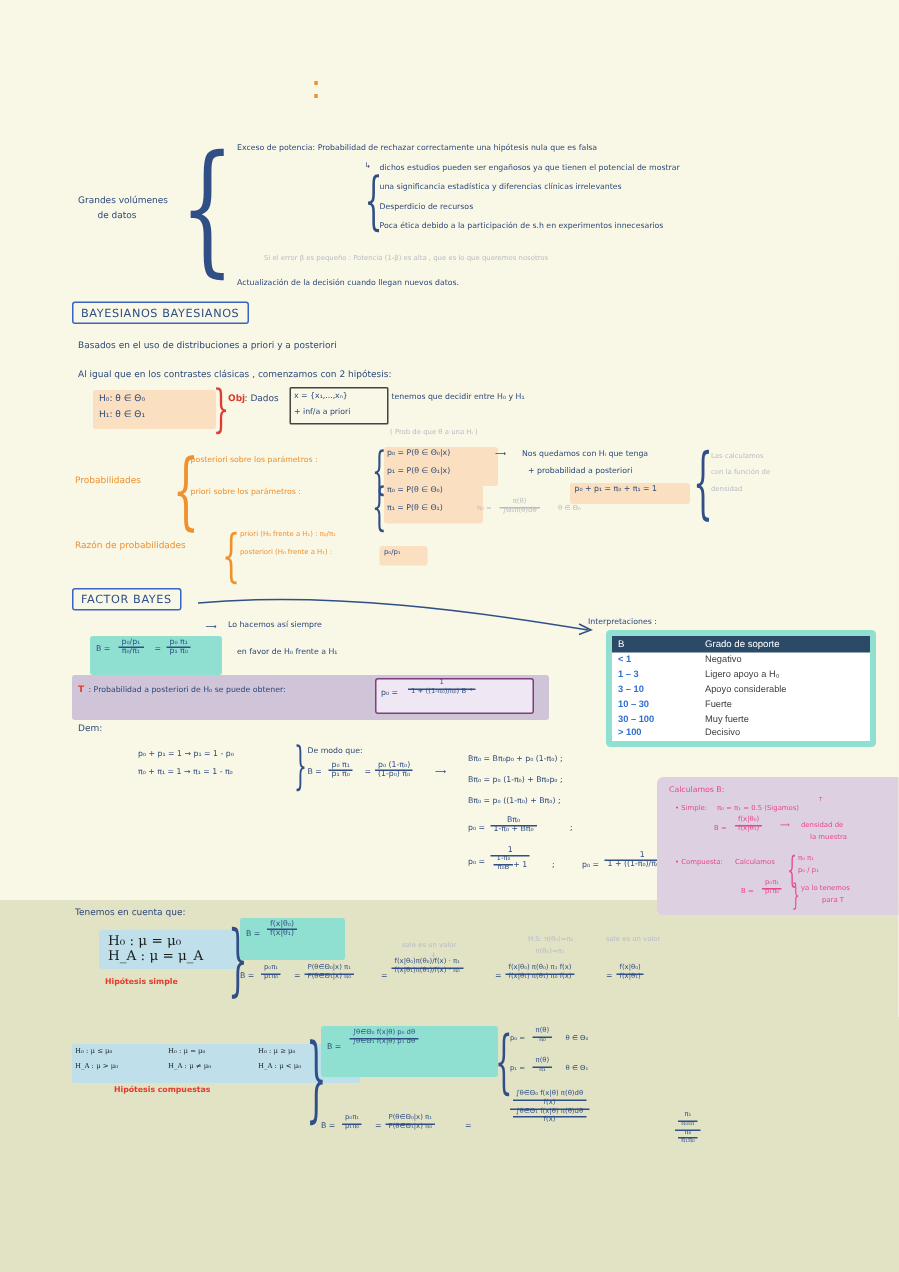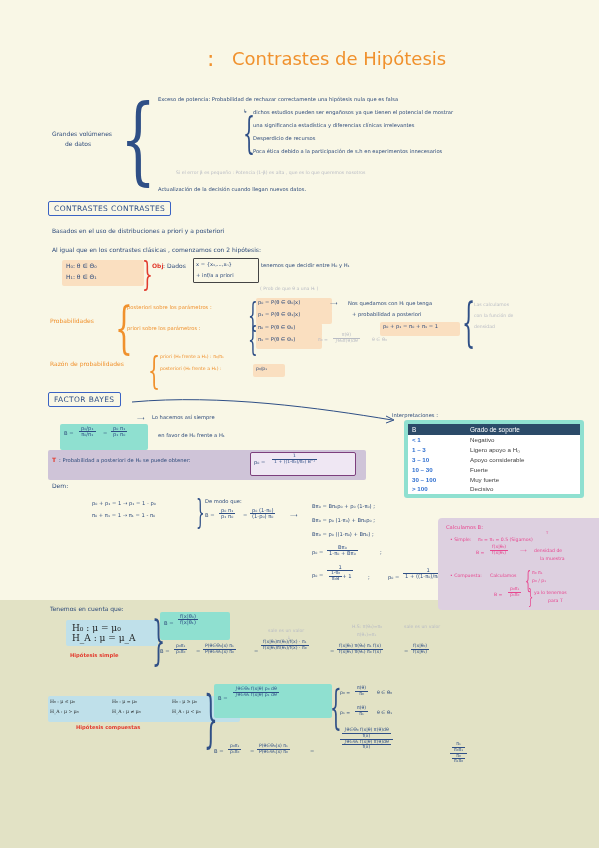--- a/index.html
+++ b/index.html
@@ -65,41 +65,40 @@
   .curve{position:absolute;}
 </style>
 </head>
 <body>
 
 <div class="page">
   <div class="band-top"></div>
   <div class="band-bottom"></div>
 
   <div style="position:absolute;left:207px;top:46px;font-size:22px;color:#f0912d;">:</div>
-  <div class="title-sub">Contrastes de Hipótesis</div>
 
   <div class="ink sm" style="left:52px;top:130px;">Grandes volúmenes</div>
   <div class="ink sm" style="left:65px;top:140px;">de datos</div>
 
   <div class="brace" style="left:120px;top:92px;font-size:95px;transform:scaleX(.6);transform-origin:left top;">{</div>
 
   <div class="ink xs" style="left:158px;top:96px;">Exceso de potencia: Probabilidad de rechazar correctamente una hipótesis nula que es falsa</div>
   <div class="ink xs" style="left:243px;top:108px;">↳</div>
   <div class="ink xs" style="left:253px;top:109px;">dichos estudios pueden ser engañosos ya que tienen el potencial de mostrar</div>
 
   <div class="brace" style="left:243px;top:113px;font-size:42px;transform:scaleX(.45);transform-origin:left top;">{</div>
 
   <div class="ink xs" style="left:253px;top:122px;">una significancia estadística y diferencias clínicas irrelevantes</div>
   <div class="ink xs" style="left:253px;top:135px;">Desperdicio de recursos</div>
   <div class="ink xs" style="left:253px;top:148px;">Poca ética debido a la participación de s.h en experimentos innecesarios</div>
 
   <div class="ink tiny grey" style="left:176px;top:170px;">Si el error β es pequeño : Potencia (1-β) es alta , que es lo que queremos nosotros</div>
   <div class="ink xs" style="left:158px;top:186px;">Actualización de la decisión cuando llegan nuevos datos.</div>
 
-  <div class="hbox" style="left:48px;top:201px;">CONTRASTES CONTRASTES</div>
+  <div class="hbox" style="left:48px;top:201px;">BAYESIANOS BAYESIANOS</div>
 
   <div class="ink sm" style="left:52px;top:227px;">Basados en el uso de distribuciones a priori y a posteriori</div>
   <div class="ink sm" style="left:52px;top:246px;">Al igual que en los contrastes clásicas , comenzamos con 2 hipótesis:</div>
 
   <div class="hl hl-orange" style="left:62px;top:260px;width:74px;height:22px;"></div>
   <div class="ink sm" style="left:66px;top:262px;">H₀: θ ∈ Θ₀</div>
   <div class="ink sm" style="left:66px;top:273px;">H₁: θ ∈ Θ₁</div>
 
   <div class="brace brace-red" style="left:142px;top:256px;font-size:34px;transform:scaleX(.5);transform-origin:left top;">}</div>
 

